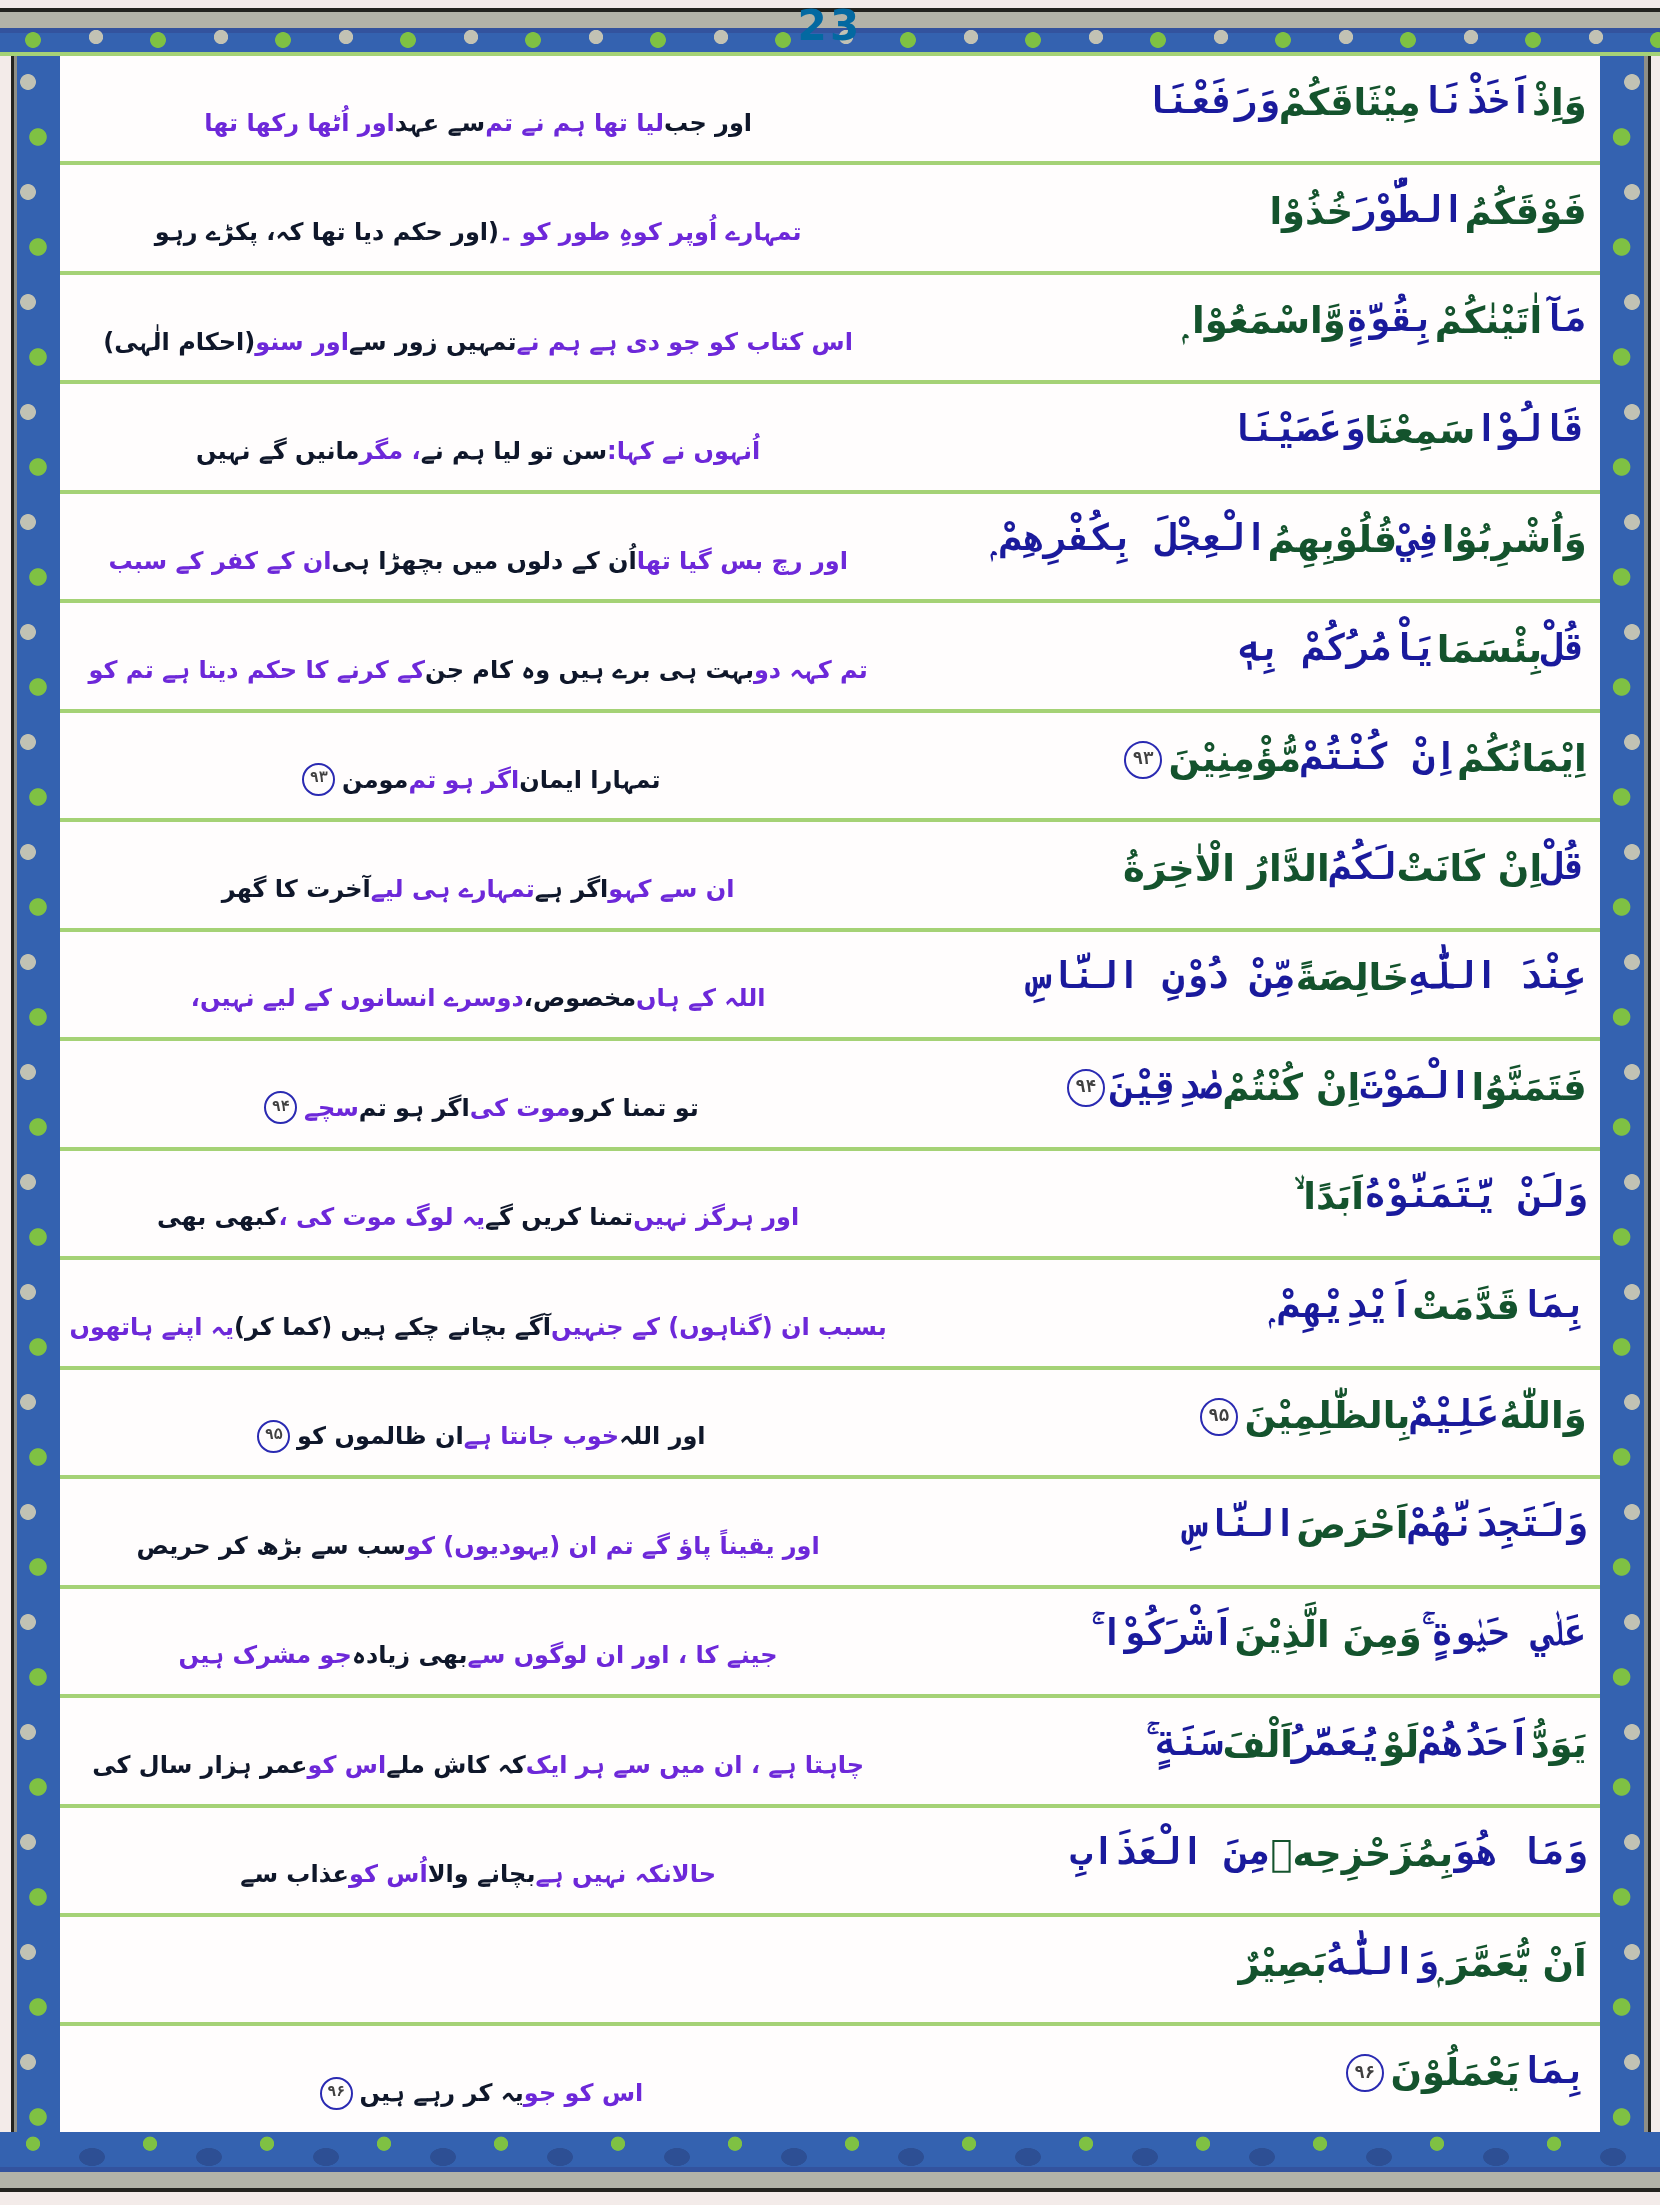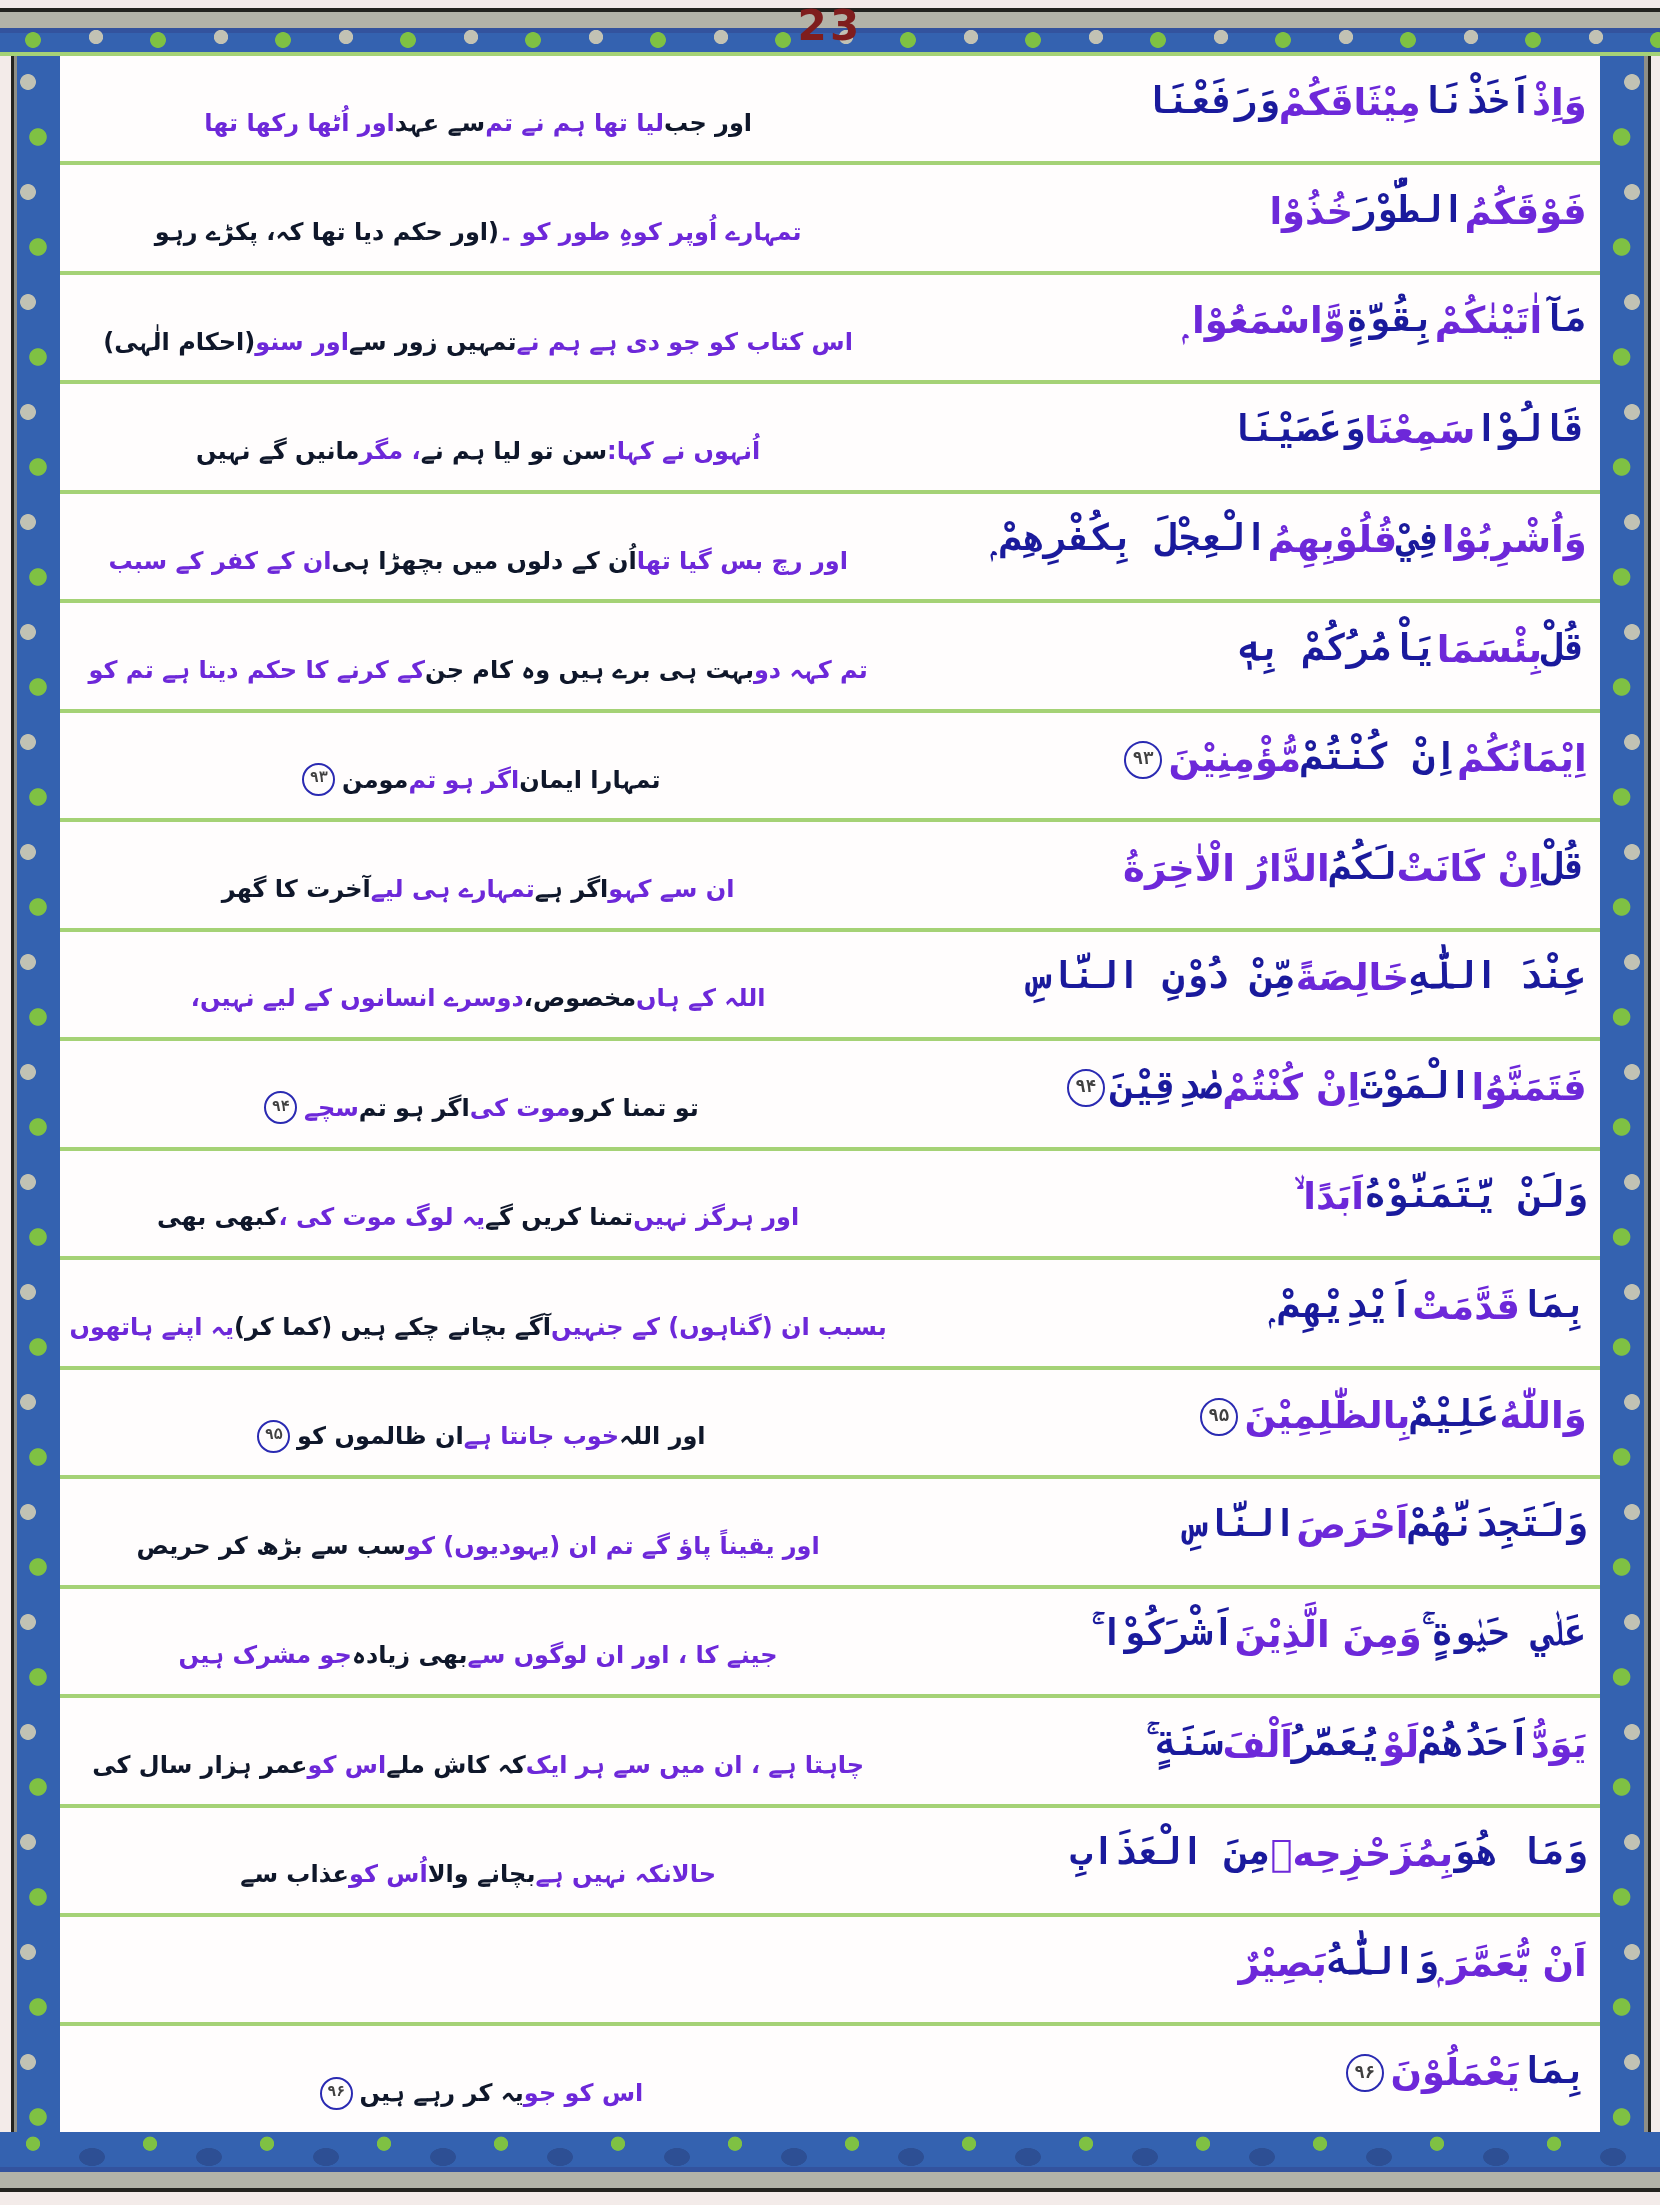--- a/index.html
+++ b/index.html
@@ -51,21 +51,21 @@
       radial-gradient(circle 11.7px at 32px 82px, #c2c2b4 0 7.5px, rgba(0,0,0,0) 8.3px),
       linear-gradient(to left, #f3ebe9 0 9.2px, #23231f 9.2px 12.5px, #8f8f86 12.5px 16px, #3462b0 16px 100%);
     background-size: 60px 110px, 60px 110px, 100% 100%;
     background-repeat: repeat-y, repeat-y, no-repeat;
   }
   .page-number {
     position: absolute;
     top: 5px; left: 50%;
     transform: translateX(-50%);
     z-index: 5;
-    color: #7f1d1d;
+    color: #0369a1;
     font-size: 42px;
     font-weight: bold;
     letter-spacing: 3.3px;
     line-height: 1;
     font-family: "DejaVu Sans", sans-serif;
   }
   
   .content {
     position: absolute;
     top: 56px; bottom: 73px; left: 60px; right: 60px;
@@ -104,21 +104,21 @@
     padding-left: 5px;
     padding-right: 13.3px;
     padding-bottom: 11.7px;
     box-sizing: border-box;
     direction: rtl;
     white-space: nowrap;
     font-size: 37px;
     font-weight: bold;
     line-height: 1.1;
   }
-  .seg-r-a { color: #6d28d9; }
+  .seg-r-a { color: #14532d; }
   .seg-b-a { color: #1a1a9c; font-family: Liberation Mono, monospace; }
   .seg-r-u { color: #0f172a; }
   .seg-b-u { color: #6d28d9; }
   .medallion {
     display: inline-flex;
     align-items: center;
     justify-content: center;
     border: 2.5px solid #2a2ab2;
     color: #404040;
     border-radius: 50%;

